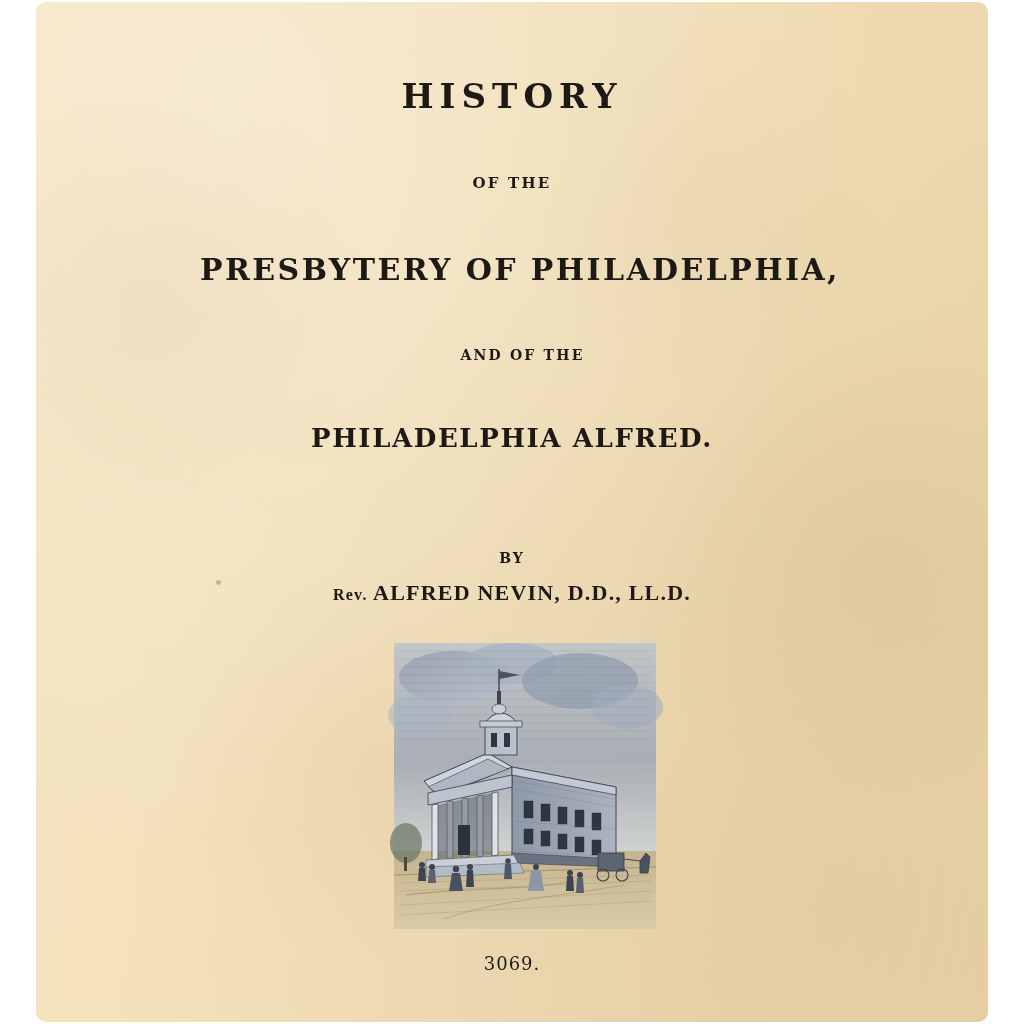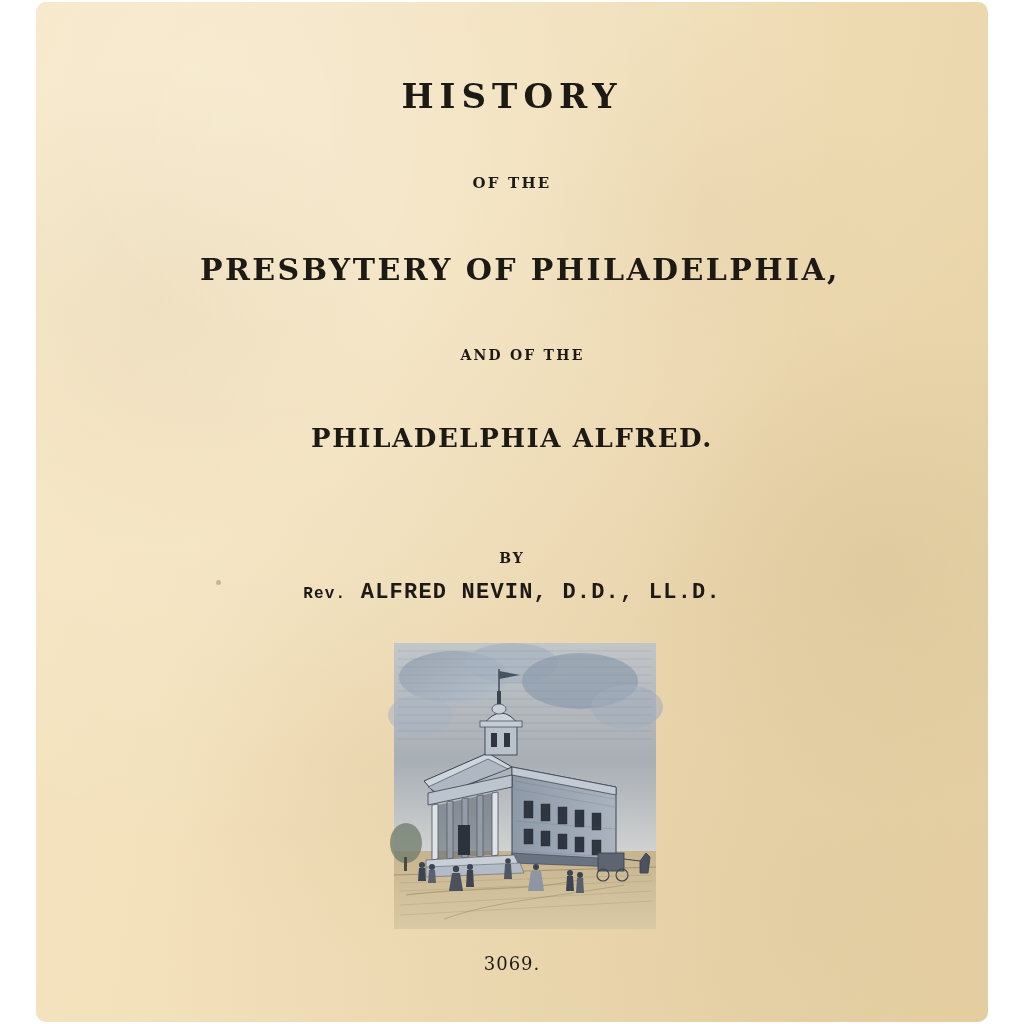--- a/index.html
+++ b/index.html
@@ -128,21 +128,21 @@
     font-weight: 700;
     font-family: "DejaVu Serif", serif;
   }
   .l-author {
     position: absolute;
     top: 578px;
     left: 0; right: 0;
     font-size: 22px;
     letter-spacing: 1.2px;
     font-weight: 700;
-    font-family: Liberation Mono, monospace;
+    font-family: Liberation Serif, serif;
   }
   .l-author .sc {
     font-size: 16px;
   }
   .l-year {
     position: absolute;
     top: 951px;
     left: 0; right: 0;
     font-size: 18px;
     letter-spacing: 1px;

